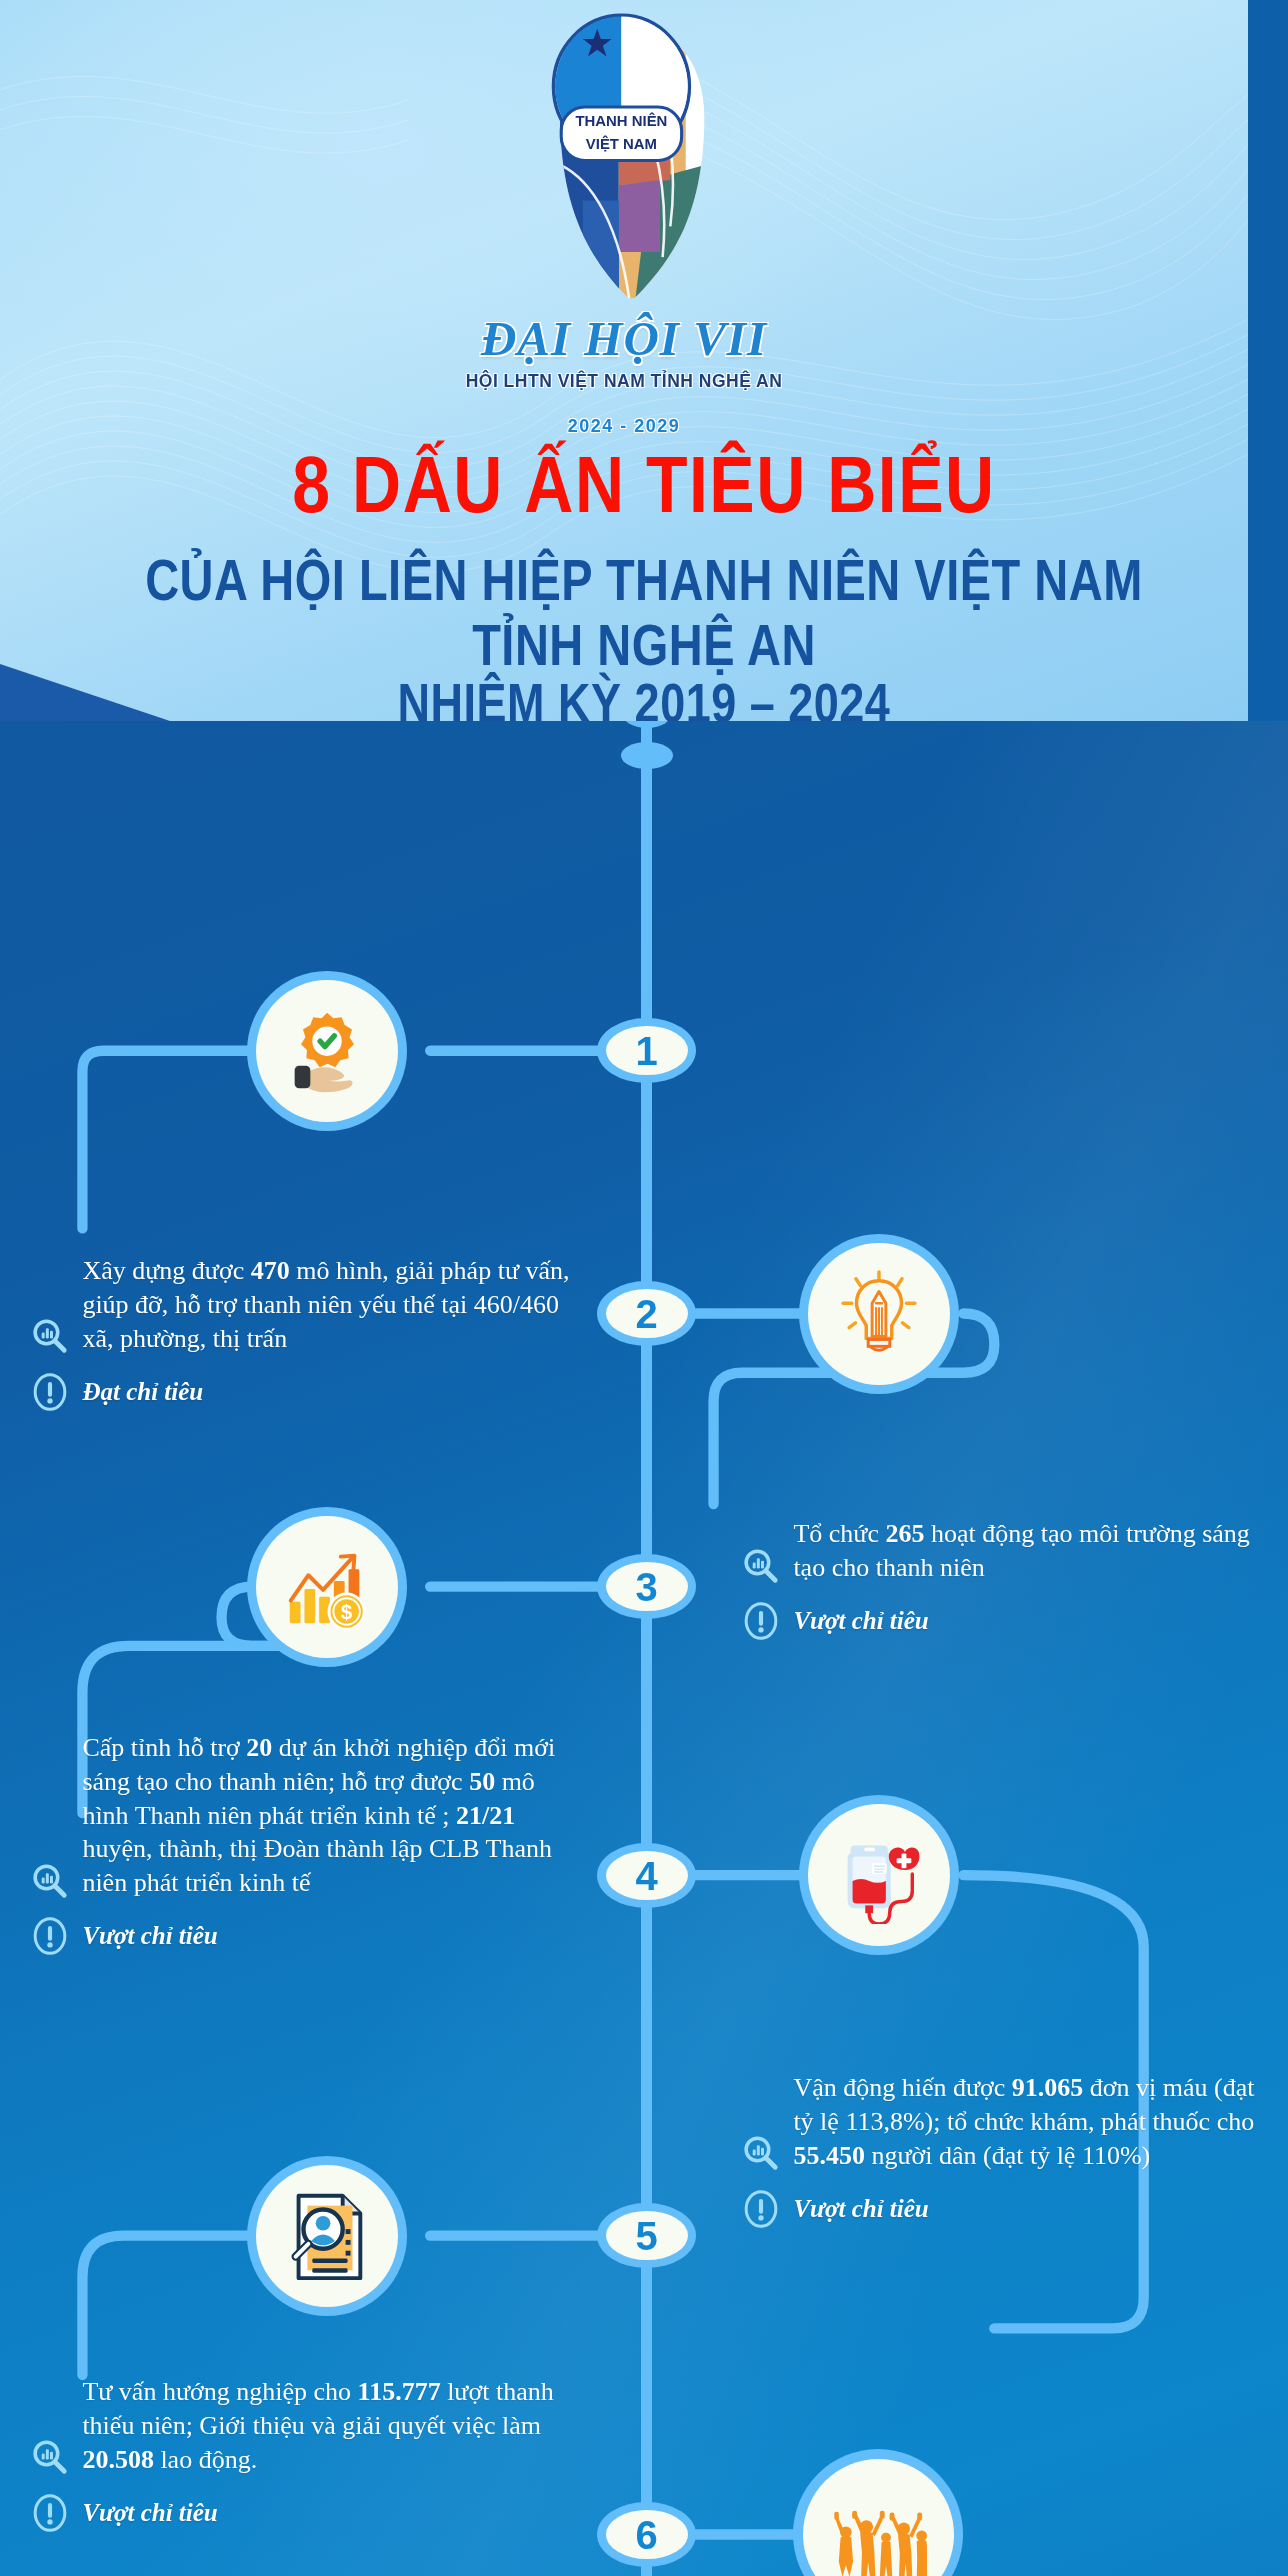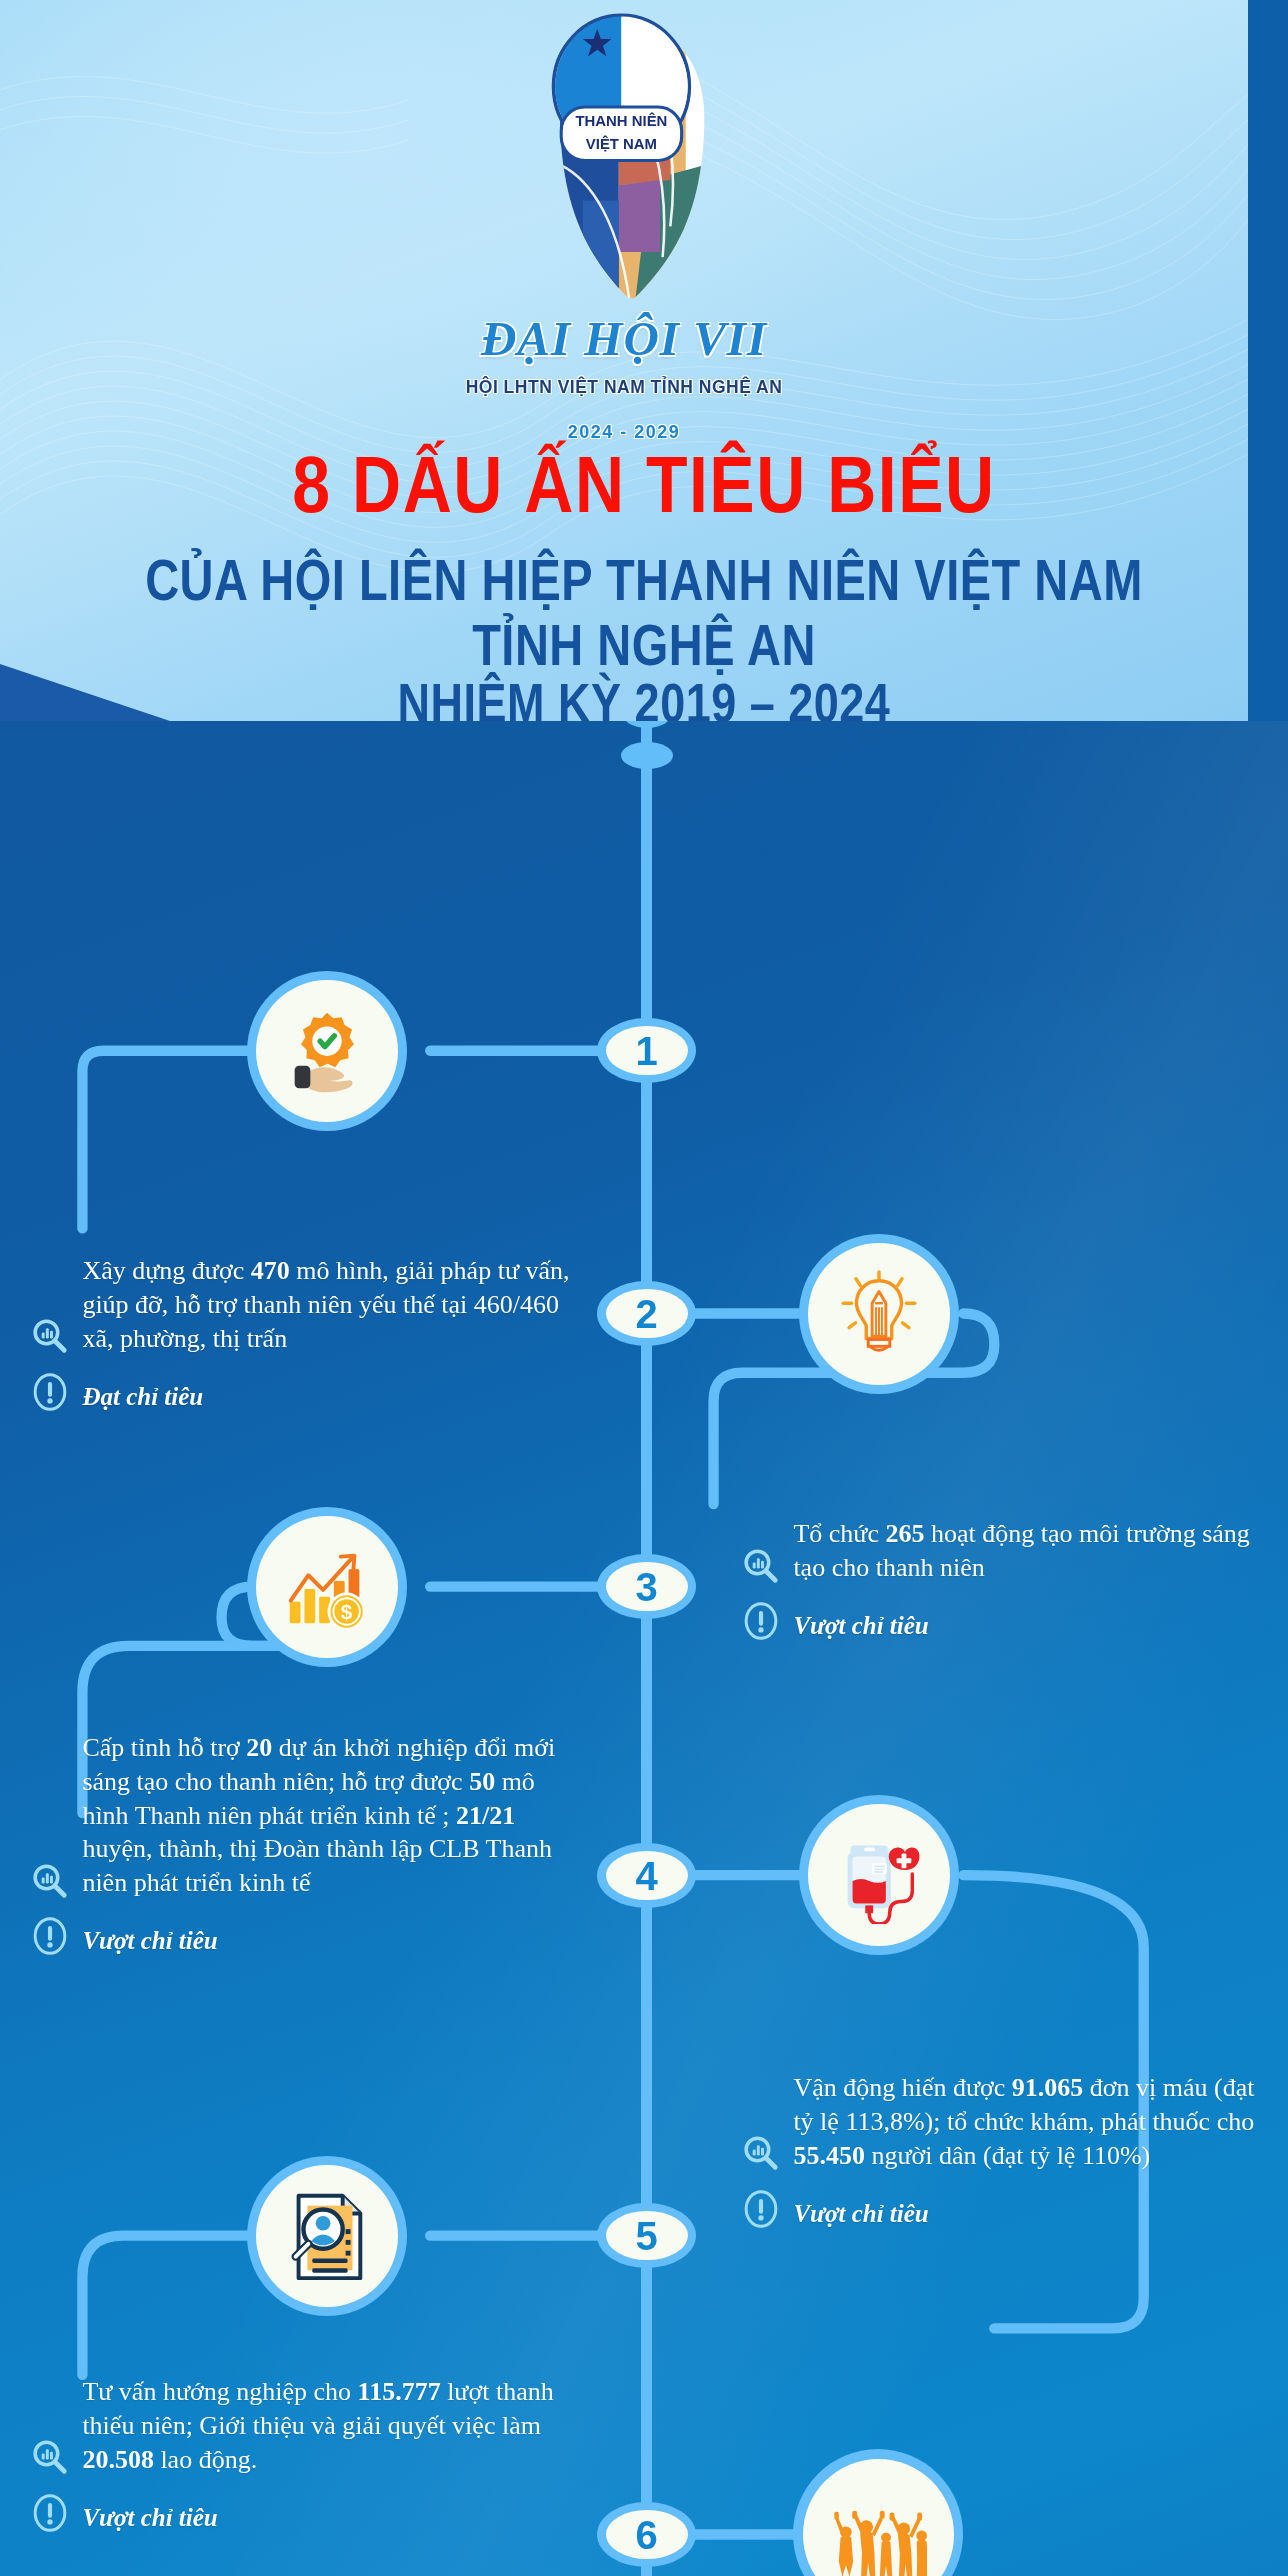--- a/index.html
+++ b/index.html
@@ -30,21 +30,21 @@
   .logo-title {
     font-family: Liberation Serif, serif;
     font-weight: bold; font-style: italic;
     color: #1e84cf; font-size: 49px; letter-spacing: 1px;
     text-shadow: 1.5px 1.5px 0 #fff, -1.5px -1.5px 0 #fff, 1.5px -1.5px 0 #fff, -1.5px 1.5px 0 #fff, 0 2.6px 3.1px rgba(0,0,0,.12);
     line-height: 1;
   }
   .logo-sub {
     font-family: "Liberation Sans", sans-serif;
     font-weight: bold; color: #1e3f78; font-size: 17.5px; letter-spacing: 0.5px;
-    margin-top: 14px;
+    margin-top: 8px;
     text-shadow: 1px 1px 0 #fff, -1px -1px 0 #fff, 1px -1px 0 #fff, -1px 1px 0 #fff;
   }
   .logo-years {
     font-family: "Liberation Sans", sans-serif;
     font-weight: bold; color: #1e84cf; font-size: 18px; letter-spacing: 1.5px;
     margin-top: 24px;
     text-shadow: 1px 1px 0 #fff, -1px -1px 0 #fff, 1px -1px 0 #fff, -1px 1px 0 #fff;
   }
 
   .head-title {
@@ -119,21 +119,21 @@
   
   .block { position: absolute; z-index: 3; }
   .block .row { display: flex; align-items: flex-end; gap: 13.4px; }
   .mag { flex: 0 0 auto; width: 38px; height: 38px; margin-top: 3.1px; }
   .desc {
     color: #ffffff; font-size: 26px; line-height: 1.30;
     font-family: "Liberation Serif", serif;
     text-shadow: 0 1px 1.5px rgba(0,0,0,.12);
   }
   .desc b { font-weight: bold; }
-  .statusrow { display: flex; align-items: flex-end; gap: 13.4px; margin-top: 17.5px; }
+  .statusrow { display: flex; align-items: center; gap: 13.4px; margin-top: 17.5px; }
   .excl { flex: 0 0 auto; width: 38px; height: 38px; }
   .status {
     color: #ffffff; font-size: 25px; font-style: italic; font-weight: bold;
     font-family: "Liberation Serif", serif;
     text-shadow: 0 1px 2.1px rgba(0,0,0,.18);
   }
 </style>
 </head>
 <body>
 

